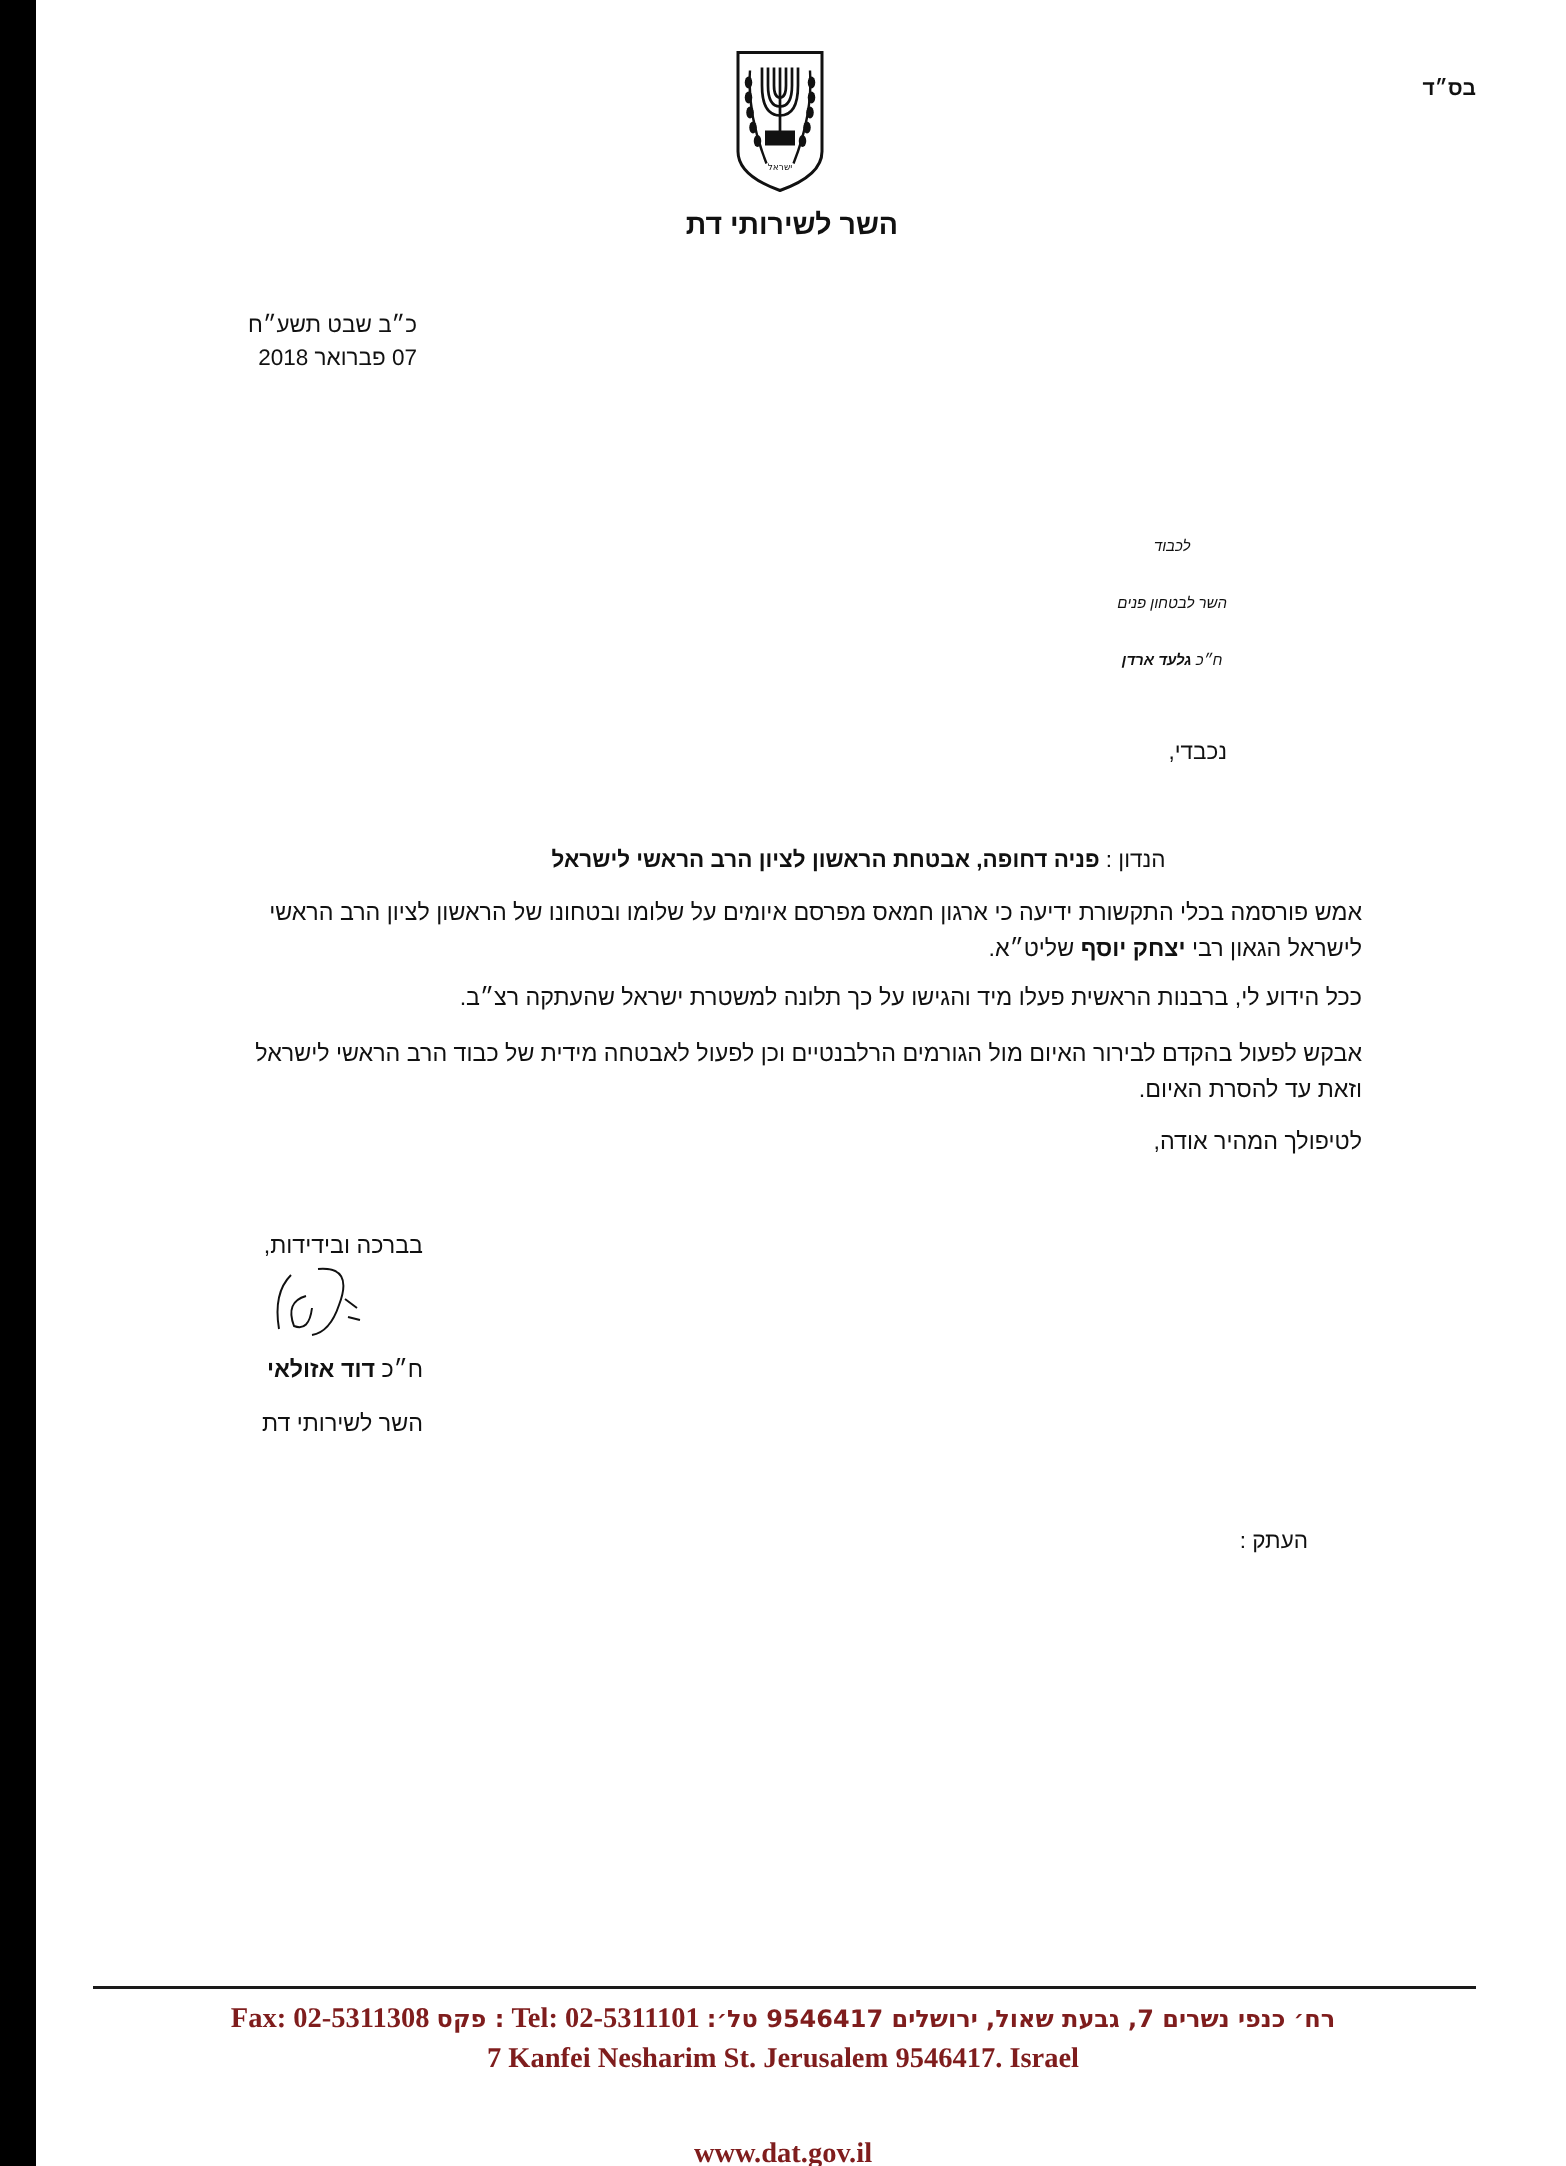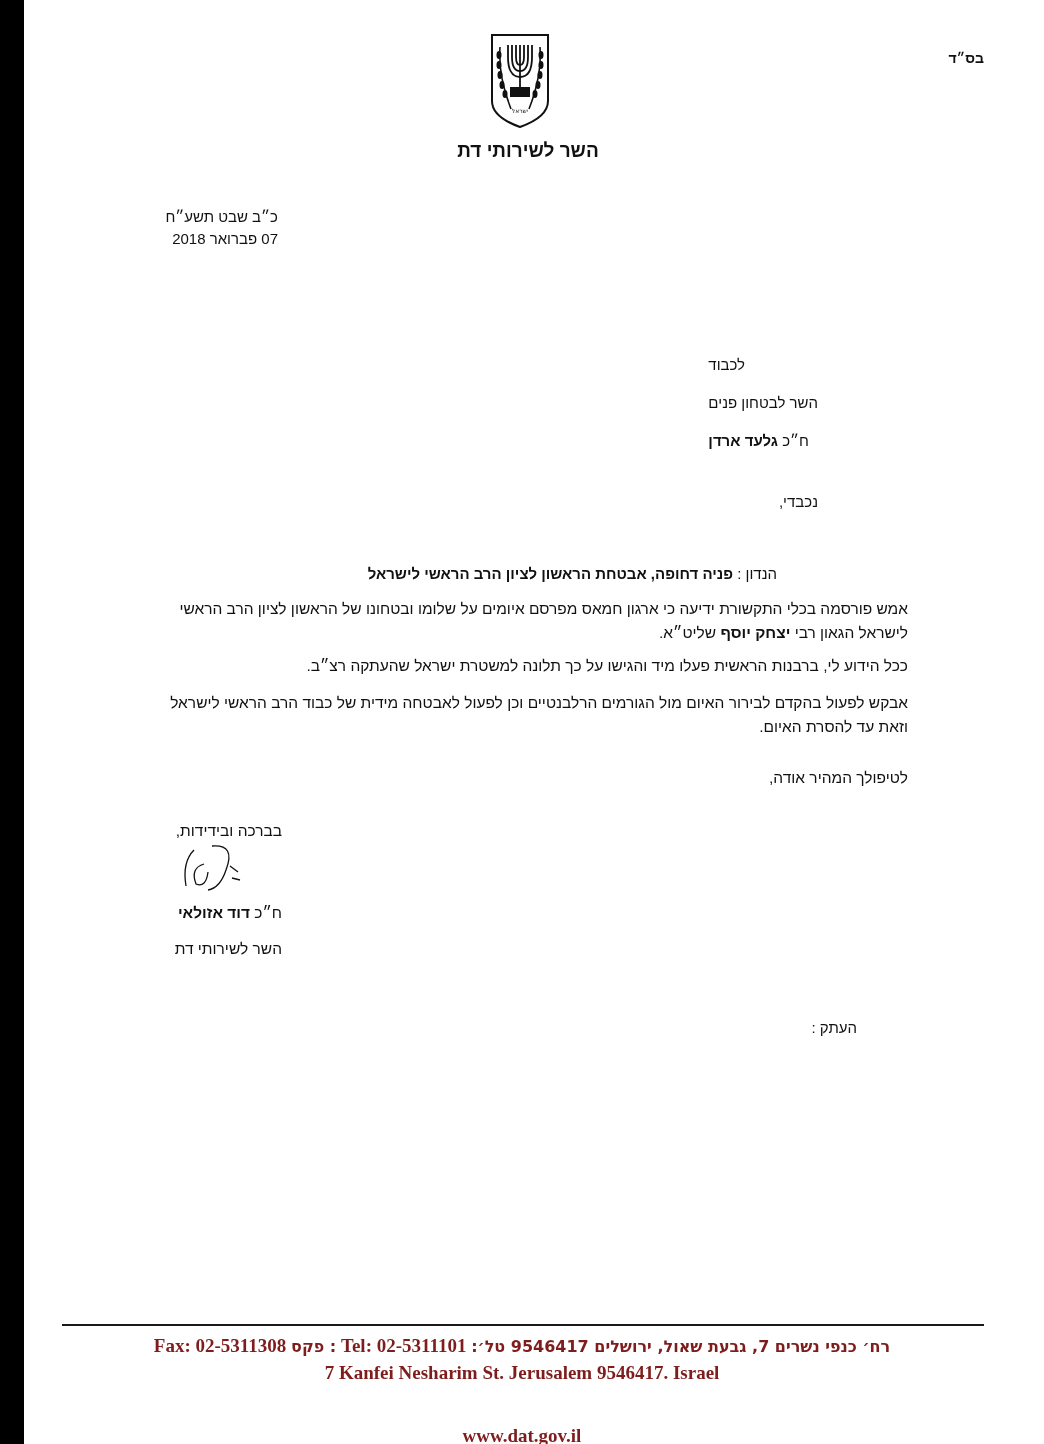--- a/index.html
+++ b/index.html
@@ -9,32 +9,32 @@
       font-family: "Liberation Sans", "DejaVu Sans", sans-serif;
     }
     .left-bar { position: absolute; left: 0; top: 0; width: 24px; height: 1444px; background: #000000; }
     .abs { position: absolute; direction: rtl; white-space: nowrap; }
     .b { font-weight: bold; }
     .bsd { right: 60px; top: 50px; font-size: 14px; font-weight: bold; }
     .emblem { position: absolute; left: 489px; top: 31px; width: 62px; height: 98px; }
     .minister-header { left: 0; width: 1044px; text-align: center; direction: rtl; top: 140px; font-size: 19px; font-weight: bold; padding-left: 4px; box-sizing: border-box; }
     .minister-header span { display: inline-block; margin-left: 0; position: relative; left: 4px; }
     .date-block { left: 144px; top: 190px; font-size: 15px; line-height: 22px; direction: rtl; text-align: right; width: 134px; margin-top: 16px; }
-    .recip { right: 226px; top: 346px; font-size: 15px; line-height: 38px; text-align: left; }
+    .recip { right: 226px; top: 346px; font-size: 10px; line-height: 38px; text-align: center; font-style: italic; }
     .salute { right: 226px; top: 493px; font-size: 15px; text-align: center; }
     .subject { right: 267px; top: 565px; font-size: 15px; }
     .para { right: 136px; width: 770px; font-size: 15.5px; line-height: 24px; text-align: right; white-space: normal; direction: rtl; }
     .p1 { top: 597px; }
     .p2 { top: 654px; }
     .p3 { top: 691px; }
-    .closing { right: 136px; top: 753px; font-size: 15.5px; margin-top: 16px; }
+    .closing { right: 136px; top: 753px; font-size: 15.5px; }
     .sign-block { left: 146px; top: 820px; width: 136px; text-align: right; direction: rtl; font-size: 15.5px; }
     .sign-line { height: 22px; line-height: 22px; }
     .signature { position: relative; height: 56px; }
-    .cc { right: 187px; top: 1012px; font-size: 15px; text-align: right; line-height: 32px; }
+    .cc { right: 172px; top: 1012px; font-size: 15px; text-align: right; line-height: 32px; }
     .footer-rule { position: absolute; left: 62px; top: 1324px; width: 922px; height: 2px; background: #1a1a1a; }
     .footer { left: 0; width: 1044px; text-align: center; font-family: "Liberation Serif", "DejaVu Serif", serif; font-weight: bold; font-size: 19px; color: #7f1d1d; }
     .f1 { top: 1335px; direction: ltr; }
     .f2 { top: 1362px; direction: ltr; }
     .f3 { top: 1425px; direction: ltr; }
     .heb { direction: rtl; unicode-bidi: embed; font-family: "DejaVu Sans", sans-serif; font-size: 16px; }
   </style>
 </head>
 <body>
 

